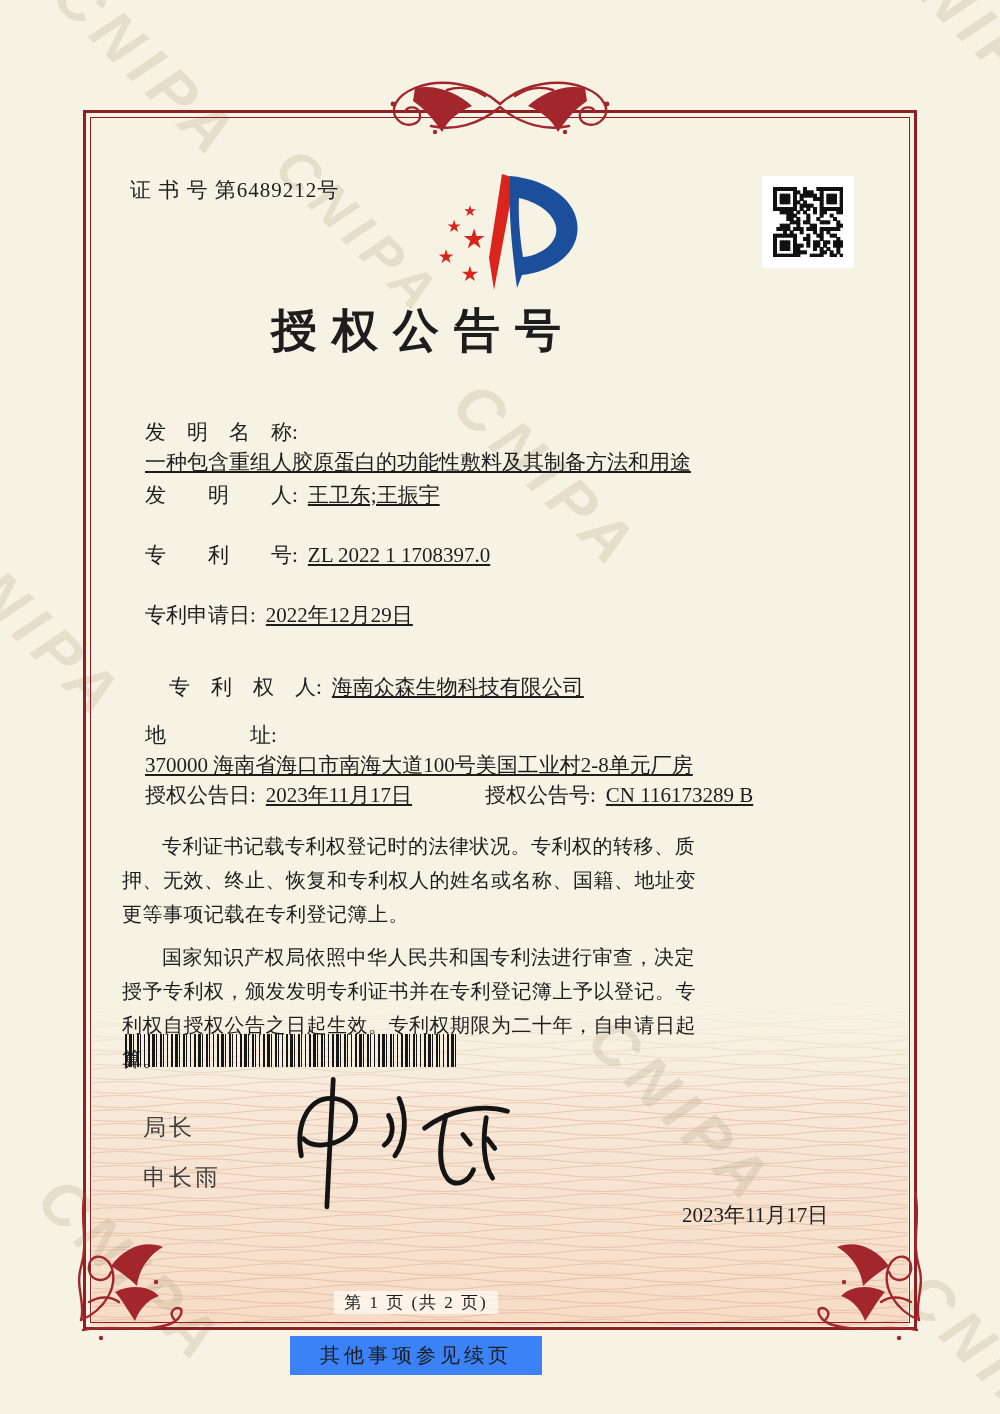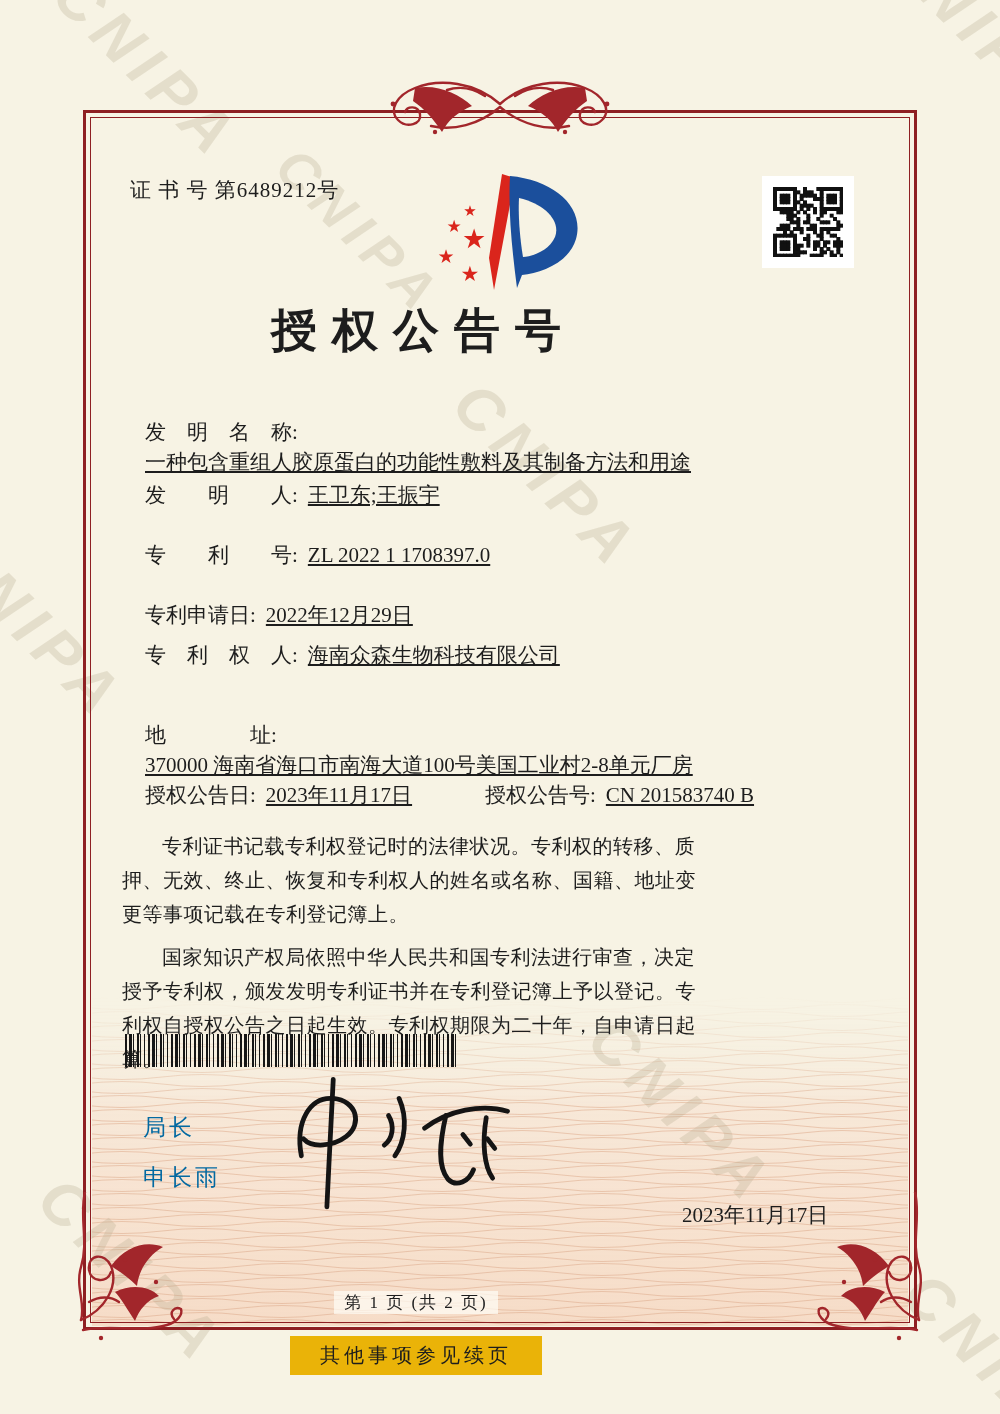--- a/index.html
+++ b/index.html
@@ -77,36 +77,36 @@
       #161616 0 2px, transparent 2px 4px,
       #161616 4px 7px, transparent 7px 8px,
       #161616 8px 9px,  transparent 9px 12px,
       #161616 12px 14px, transparent 14px 15px,
       #161616 15px 16px, transparent 16px 19px,
       #161616 19px 20px, transparent 20px 23px);
   }
 
   .signer{position:absolute;left:143px;top:1112px;
     font-family:"Liberation Sans","DejaVu Sans",sans-serif;
-    font-size:23px;letter-spacing:3px;color:#0369a1;}
+    font-size:23px;letter-spacing:3px;color:#404040;}
   .signer .name{margin-top:19px;}
   .signature{position:absolute;left:278px;top:1072px;}
 
   .issue-date{position:absolute;left:682px;top:1201px;font-size:21px;}
 
   .page-note{
     position:absolute;left:0;right:0;top:1291px;text-align:center;font-size:17px;letter-spacing:2px;
   }
   .page-note span{background:rgba(255,253,246,0.7);padding:2px 10px;}
 
   .footer-note{
     position:absolute;left:0;right:0;top:1336px;text-align:center;
   }
   .footer-note span{
-    display:inline-block;background:#eab308;padding:6px 30px;
+    display:inline-block;background:#3b82f6;padding:6px 30px;
     font-size:20px;letter-spacing:4px;
   }
 </style>
 </head>
 <body>
 
 <div class="sheet">
 
   <span class="wm" style="left:30px;top:30px;">CNIPA</span>
   <span class="wm" style="left:255px;top:200px;font-size:54px;">CNIPA</span>
@@ -467,30 +467,30 @@
     </div>
     <div class="row" style="top:480px;">
       <span class="lbl">发　　明　　人:</span><span class="val">王卫东;王振宇</span>
     </div>
     <div class="row" style="top:540px;">
       <span class="lbl">专　　利　　号:</span><span class="val">ZL 2022 1 1708397.0</span>
     </div>
     <div class="row" style="top:600px;">
       <span class="lbl">专利申请日:</span><span class="val">2022年12月29日</span>
     </div>
-    <div class="row" style="top:640px;">
+    <div class="row" style="top:672px;margin-left:24px;">
       <span class="lbl">专　利　权　人:</span><span class="val">海南众森生物科技有限公司</span>
     </div>
     <div class="row" style="top:720px;">
       <span class="lbl">地　　　　址:</span><span class="val" style="max-width:575px;">370000 海南省海口市南海大道100号美国工业村2-8单元厂房</span>
     </div>
     <div class="row" style="top:780px;">
       <span class="lbl">授权公告日:</span><span class="val">2023年11月17日</span>
       <span class="pair2">
-        <span class="lbl">授权公告号:</span><span class="val">CN 201583740 B</span>
+        <span class="lbl">授权公告号:</span><span class="val">CN 116173289 B</span>
       </span>
     </div>
 
     <div class="legal">
       <p>专利证书记载专利权登记时的法律状况。专利权的转移、质押、无效、终止、恢复和专利权人的姓名或名称、国籍、地址变更等事项记载在专利登记簿上。</p>
       <p>国家知识产权局依照中华人民共和国专利法进行审查，决定授予专利权，颁发发明专利证书并在专利登记簿上予以登记。专利权自授权公告之日起生效。专利权期限为二十年，自申请日起算。</p>
     </div>
 
     <div class="barcode"></div>
 

